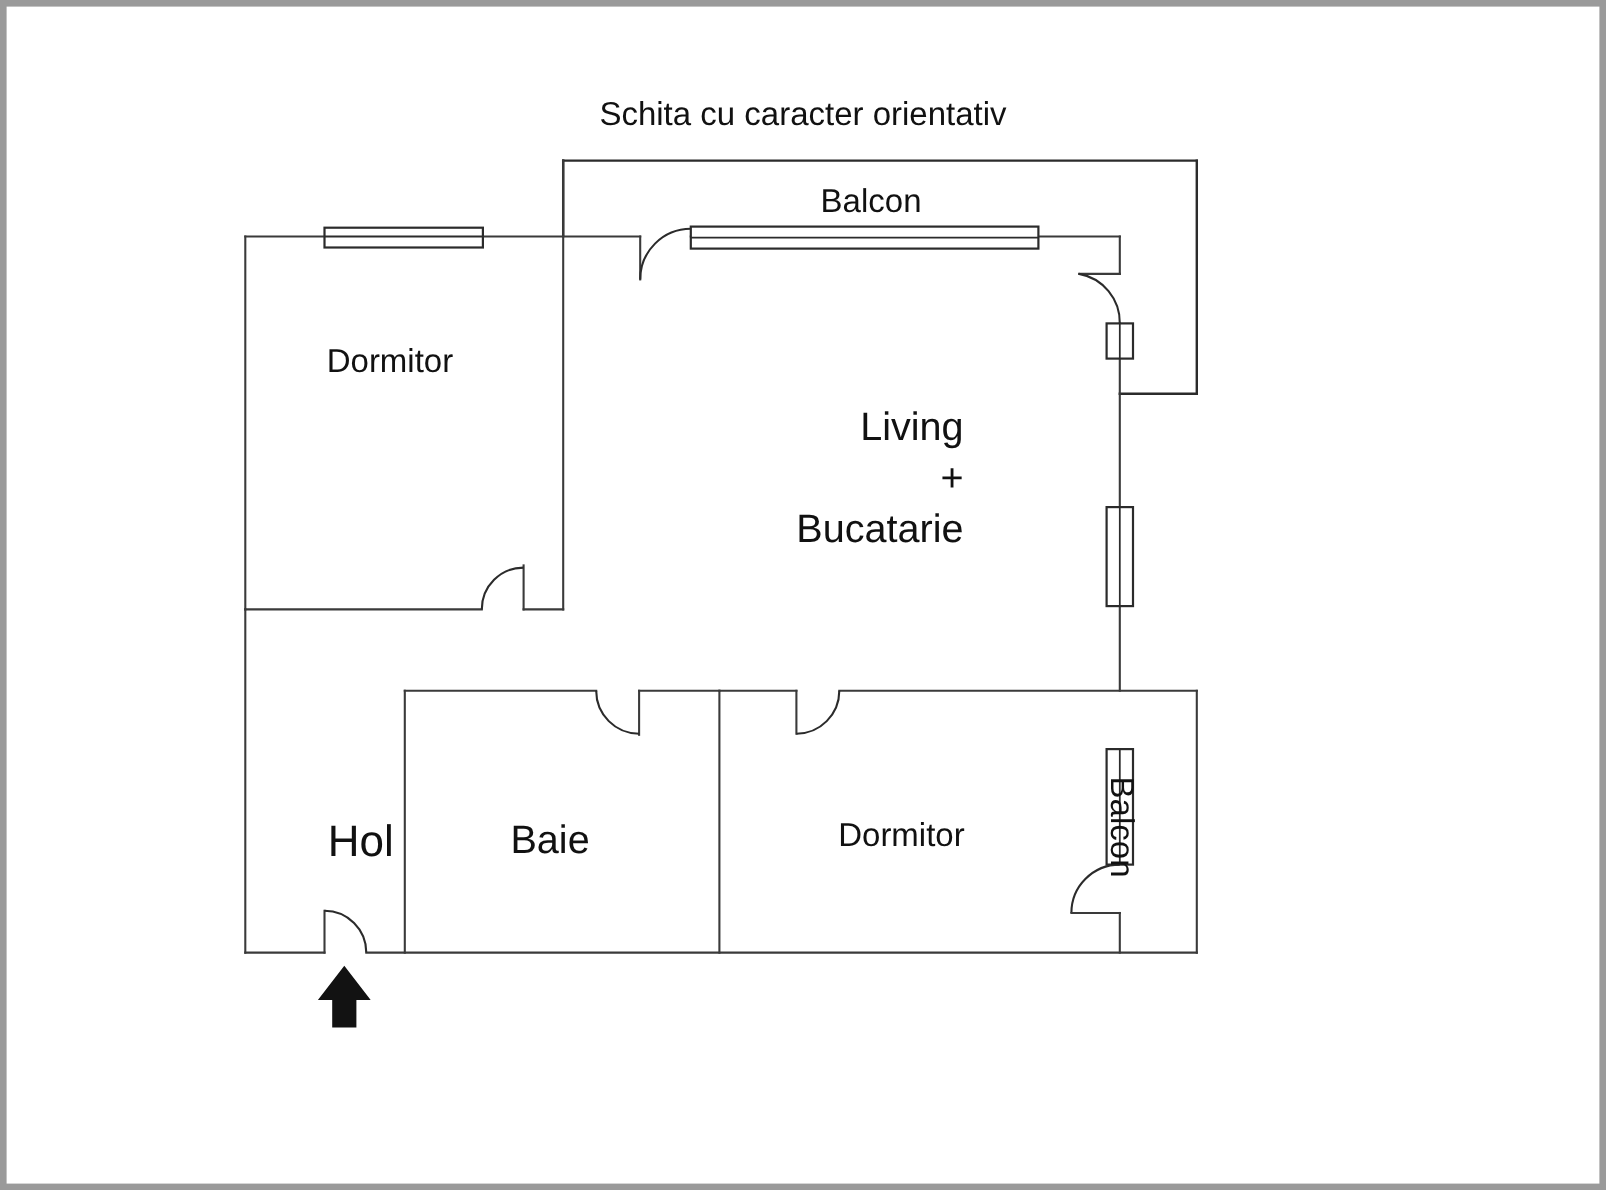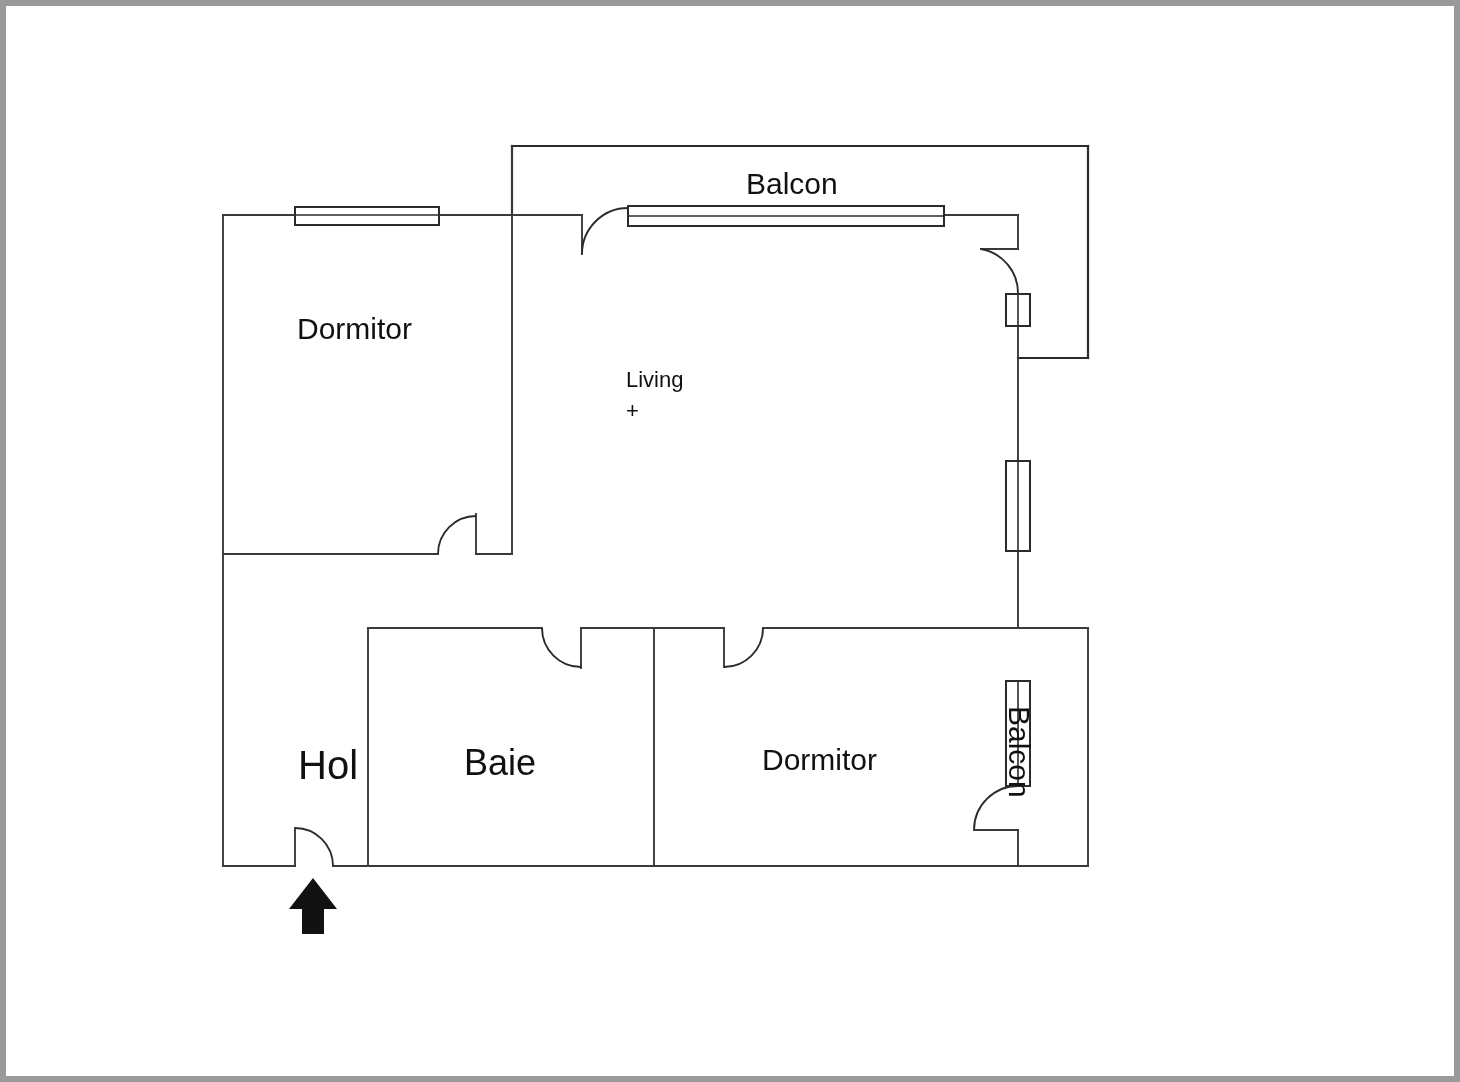--- a/index.html
+++ b/index.html
@@ -41,42 +41,43 @@
   }
   #title-text {
     font-size: 30px;
     left: 0; right: 0;
     top: 82px;
     text-align: center;
   }
   #label-balcon-top { font-size: 30px; left: 740px; top: 161px; }
   #label-dormitor-top { font-size: 30px; left: 291px; top: 306px; }
   #label-living {
-    font-size: 22px;
+    font-size: 36px;
     left: 620px; top: 362px;
     width: 250px;
-    text-align: left;
+    text-align: right;
   }
   #label-living .ln { display: block; }
   #label-living .ln.plus { margin: 6px 0; }
   #label-hol { font-size: 40px; left: 292px; top: 737px; }
   #label-baie { font-size: 36px; left: 458px; top: 737px; }
   #label-dormitor-bottom { font-size: 30px; left: 756px; top: 737px; }
   #label-balcon-bottom {
     font-size: 30px;
     left: 1030px; top: 700px;
     transform-origin: left top;
     transform: rotate(90deg);
   }
 </style>
 </head>
 <body>
 
 <div id="page">
 
+  <div class="lbl" id="title-text">Schita cu caracter orientativ</div>
 
   <svg id="plan-svg" viewBox="0 0 1448 1070" preserveAspectRatio="none">
 
     <g>
 
       <path class="wall" d="M 506 140 L 506 208"></path>
 
       <path class="wall" d="M 506 140 L 1082 140"></path>
 
       <path class="wall" d="M 1082 140 L 1082 352"></path>
@@ -205,20 +206,21 @@
 
   </svg>
 
   <div class="lbl" id="label-balcon-top">Balcon</div>
 
   <div class="lbl" id="label-dormitor-top">Dormitor</div>
 
   <div class="lbl" id="label-living">
     <span class="ln">Living</span>
     <span class="ln plus">+</span>
+    <span class="ln">Bucatarie</span>
   </div>
 
   <div class="lbl" id="label-hol">Hol</div>
 
   <div class="lbl" id="label-baie">Baie</div>
 
   <div class="lbl" id="label-dormitor-bottom">Dormitor</div>
 
   <div class="lbl" id="label-balcon-bottom">Balcon</div>
 

